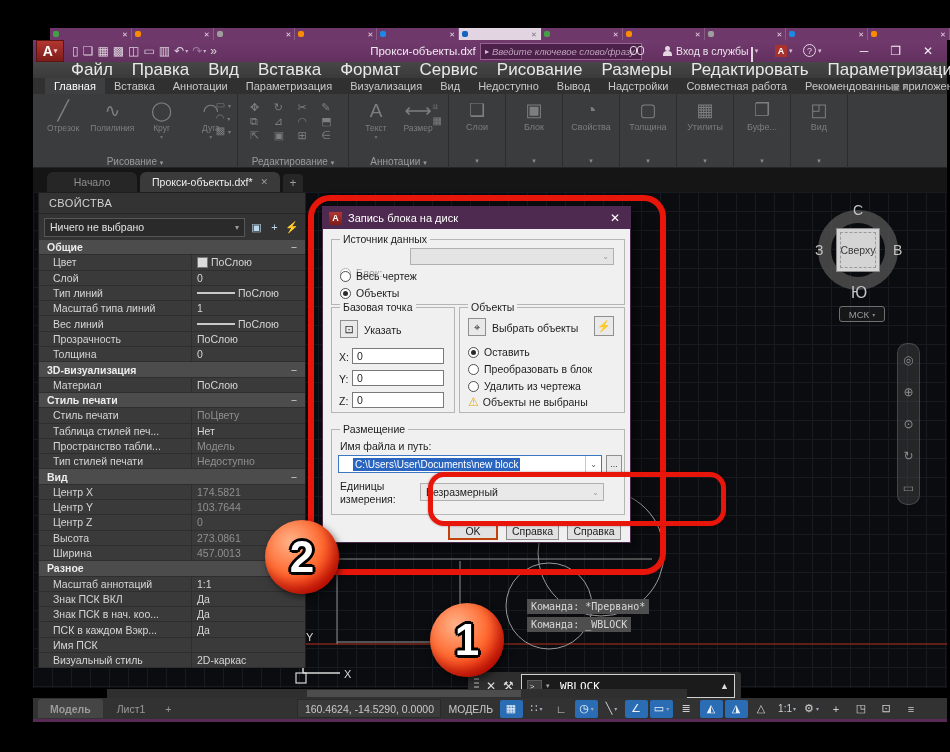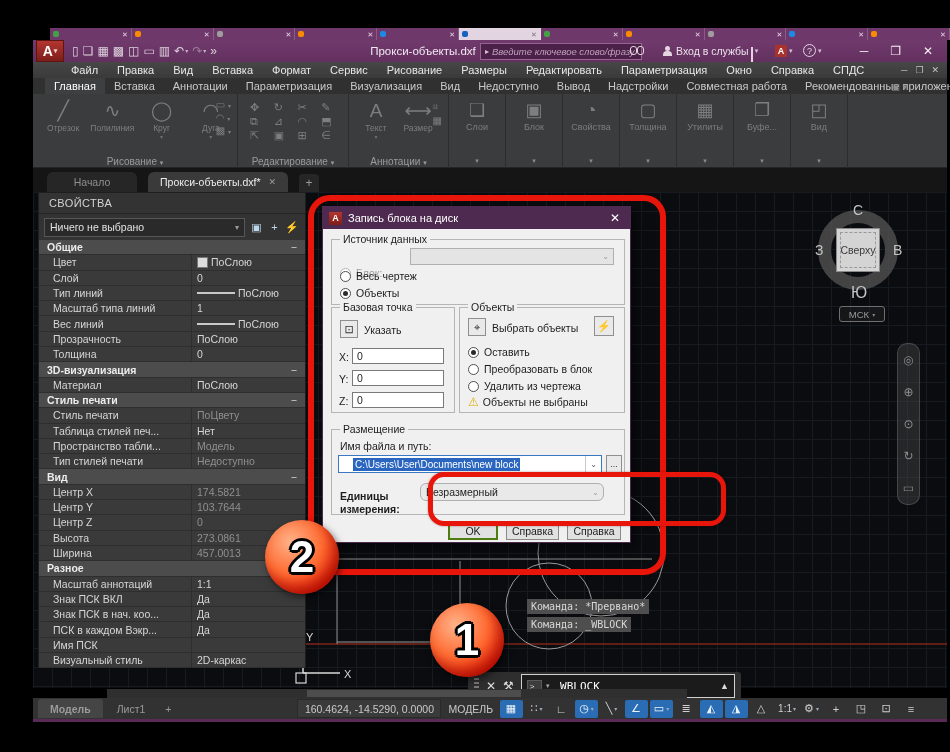--- a/index.html
+++ b/index.html
@@ -38,21 +38,21 @@
   .i-person::after{content:"";position:absolute;left:0;top:5px;width:9px;height:5px;border-radius:4px 4px 0 0;background:#e3d6e1;}
   .tb-txt{color:#ece2ea;font-size:10.5px;white-space:nowrap;}
   .i-cart{width:13px;height:9px;border:1.5px solid #e3d6e1;border-top:none;border-radius:0 0 3px 3px;box-sizing:border-box;}
   .i-amini{width:12px;height:12px;background:#a8322c;color:#fff;font-size:9px;font-weight:bold;display:flex;align-items:center;justify-content:center;}
   .i-help{width:13px;height:13px;border:1.5px solid #e3d6e1;border-radius:50%;color:#e3d6e1;font-size:9px;display:flex;align-items:center;justify-content:center;box-sizing:border-box;}
   .car-sm{font-size:7px;color:#d4c2d2;margin-left:2px;}
   #win-ctrls{position:absolute;right:14px;top:0;height:22px;display:flex;align-items:center;gap:22px;color:#f4eef3;font-size:12px;}
 
   
   #menubar{left:33px;top:62px;width:914px;height:16px;background:linear-gradient(#474747,#3a3a3a);display:flex;align-items:center;gap:19px;padding-left:38px;box-sizing:border-box;}
-  .mitem{color:#e8e8e8;font-size:11px;white-space:nowrap;}
+  .mitem{color:#e8e8e8;font-size:17px;white-space:nowrap;}
   #menu-winctrl{position:absolute;right:8px;display:flex;gap:8px;color:#c4c4c4;font-size:9px;}
 
   
   #ribbontabs{left:33px;top:78px;width:914px;height:16px;background:#303030;display:flex;align-items:flex-end;padding-left:12px;box-sizing:border-box;}
   .rtab{color:#c9c9c9;font-size:11px;padding:2px 9px;white-space:nowrap;}
   .rtab.active{background:#3d3f41;color:#fff;}
   #rtab-extra{position:absolute;right:40px;bottom:2px;color:#8f8f8f;font-size:9px;}
   #ribbon{left:33px;top:94px;width:914px;height:74px;background:#3a3c3d;border-bottom:1px solid #242424;box-sizing:border-box;}
   .panel{position:absolute;top:0;height:74px;border-right:1px solid #2c2c2c;box-sizing:border-box;}
   .pfoot{position:absolute;bottom:1px;left:0;right:0;text-align:center;color:#9a9a9a;font-size:10px;}
@@ -62,21 +62,21 @@
   .bigbtn .lb{font-size:8.5px;margin-top:1px;white-space:nowrap;}
   .bigbtn .car{font-size:6px;color:#6f6f6f;}
   .sgrid{display:grid;grid-template-columns:repeat(4,1fr);gap:1px 7px;color:#7e7e7e;font-size:11px;}
   .scol{display:flex;flex-direction:column;gap:2px;color:#7e7e7e;font-size:10px;}
   .tallbtn{position:absolute;top:0;height:74px;width:57px;border-right:1px solid #2c2c2c;display:flex;flex-direction:column;align-items:center;box-sizing:border-box;padding-top:6px;color:#7e7e7e;}
   .tallbtn .g{font-size:18px;line-height:20px;}
   .tallbtn .lb{font-size:9px;margin-top:2px;white-space:nowrap;overflow:hidden;max-width:54px;}
   .tallbtn .car{margin-top:auto;margin-bottom:3px;font-size:7px;color:#8b8b8b;}
 
   
-  #filetabs{left:33px;top:168px;width:914px;height:24px;background:#151515;display:flex;align-items:flex-end;padding-left:14px;box-sizing:border-box;gap:11px;}
+  #filetabs{left:33px;top:168px;width:914px;height:24px;background:#151515;display:flex;align-items:flex-end;padding-left:14px;box-sizing:border-box;gap:3px;}
   .ftab{height:20px;display:flex;align-items:center;padding:0 12px;font-size:10.5px;border-radius:6px 6px 0 0;}
   .ftab.start{background:#262626;color:#8f8f8f;width:66px;justify-content:center;}
   .ftab.active{background:#3a3a3a;color:#ededed;}
   .ftab .fx{margin-left:8px;color:#9a9a9a;font-size:9px;}
   .ftab-plus{width:20px;height:18px;background:#262626;color:#9a9a9a;border-radius:4px 4px 0 0;display:flex;align-items:center;justify-content:center;font-size:12px;}
 
   
   #canvas{left:33px;top:192px;width:914px;height:496px;background-color:#0a0c0f;
     background-image:linear-gradient(#151b21 1px,transparent 1px),linear-gradient(90deg,#151b21 1px,transparent 1px);
     background-size:19px 19px;}
@@ -144,21 +144,21 @@
   .dcombo .car{margin-left:auto;color:#9a9a9a;font-size:8px;padding-right:4px;}
   .sqbtn{position:absolute;background:#e9e9e9;border:1px solid #8f8f8f;display:flex;align-items:center;justify-content:center;font-size:11px;color:#333;box-sizing:border-box;}
   .fld{position:absolute;background:#fff;border:1px solid #7a7a7a;font-size:10.5px;display:flex;align-items:center;padding-left:4px;box-sizing:border-box;}
   .ulbl{position:absolute;font-size:10.5px;}
   #warn-row{position:absolute;display:flex;align-items:center;gap:4px;}
   #warn-ico{color:#e0a800;font-size:12px;}
   #filecombo{position:absolute;background:#fff;border:1px solid #3b78c4;display:flex;align-items:center;padding-left:2px;box-sizing:border-box;}
   #filecombo .sel{background:#2a65c0;color:#fff;font-size:10px;padding:1px 2px;white-space:nowrap;margin-left:12px;}
   #filecombo .car{margin-left:auto;color:#555;font-size:8px;padding:0 4px;border-left:1px solid #c9c9c9;align-self:stretch;display:flex;align-items:center;}
   .dbtn{position:absolute;background:#e1e1e1;border:1px solid #8a8a8a;display:flex;align-items:center;justify-content:center;font-size:10.5px;box-sizing:border-box;}
-  .dbtn.def{border:2px solid #4d7c0f;}
+  .dbtn.def{border:2px solid #c2410c;}
 
   
   .hl{position:absolute;border:6px solid #e8150b;border-radius:22px;box-shadow:0 0 2px rgba(90,0,0,.5);}
   #hl-dialog{left:308px;top:195px;width:346px;height:368px;}
   #hl-cmd{left:428px;top:472px;width:288px;height:44px;border-width:5px;border-radius:16px;}
   .num-circle{position:absolute;width:74px;height:74px;border-radius:50%;
     background:radial-gradient(circle at 35% 30%,#ffb38a,#ff6a31 45%,#e01000 82%);
     box-shadow:2px 3px 7px rgba(0,0,0,.55), inset -5px -7px 12px rgba(120,0,0,.45);
     display:flex;align-items:center;justify-content:center;
     color:#fff;font-size:44px;font-weight:bold;font-family:"Liberation Sans",sans-serif;
@@ -835,23 +835,23 @@
     </div>
 
     <div class="group" style="left:8px;top:222px;width:292px;height:84px;">
       <span class="gleg">Размещение</span>
       <span class="ulbl" style="left:8px;top:10px;">Имя файла и путь:</span>
       <div id="filecombo" style="left:6px;top:25px;width:264px;height:18px;">
         <span class="sel">C:\Users\User\Documents\new block</span>
         <span class="car">⌄</span>
       </div>
       <div class="sqbtn" style="left:274px;top:25px;width:16px;height:18px;font-size:9px;">...</div>
-      <span class="ulbl" style="left:8px;top:60px;white-space:pre-line;line-height:1.25;font-weight:bold;">Единицы
+      <span class="ulbl" style="left:8px;top:50px;white-space:pre-line;line-height:1.25;">Единицы
 измерения:</span>
-      <div class="dcombo" style="left:88px;top:53px;width:184px;height:18px;padding-left:5px;background:#e9e9e9;border-radius:6px;">
+      <div class="dcombo" style="left:88px;top:53px;width:184px;height:18px;padding-left:5px;background:#e9e9e9;">
         <span>Безразмерный</span>
           <span class="car">⌄</span>
       </div>
     </div>
 
     <div class="dbtn def" style="left:125px;top:314px;width:50px;height:19px;">OK</div>
     <div class="dbtn" style="left:183px;top:314px;width:53px;height:19px;">Справка</div>
     <div class="dbtn" style="left:244px;top:314px;width:54px;height:19px;">Справка</div>
   </div>
 

